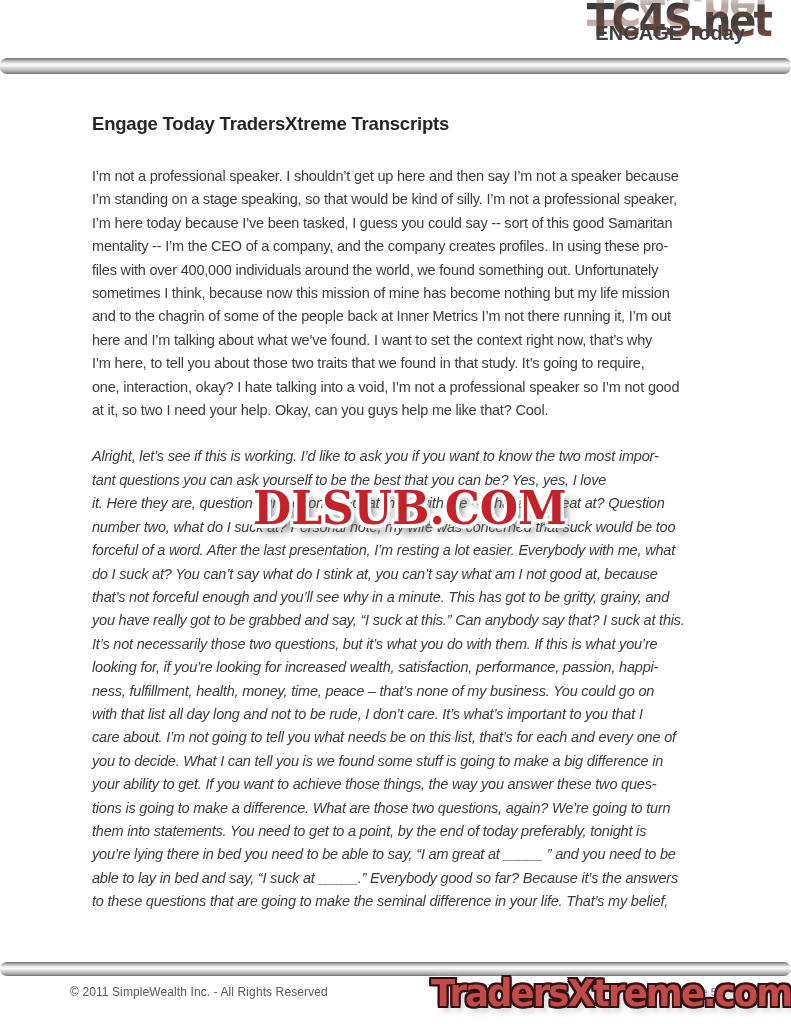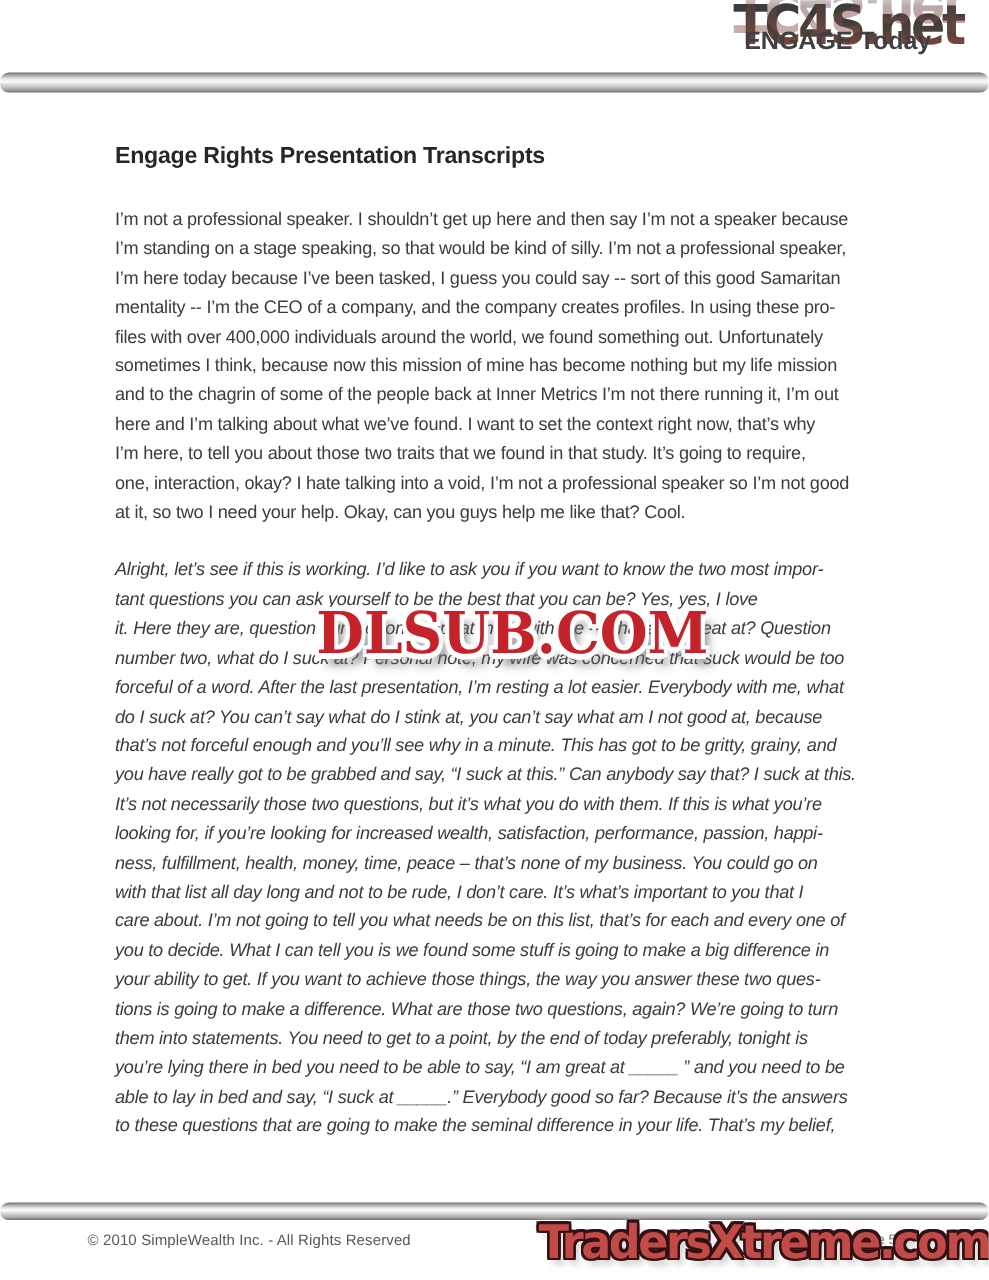--- a/index.html
+++ b/index.html
@@ -93,21 +93,21 @@
   <div class="engage-header">ENGAGE Today</div>
 
   <div class="wm-top">
     <div class="wm-top-main">TC4S.net</div>
     <div class="wm-top-reflect">TC4S.net</div>
   </div>
 
   <div class="bar bar-top"></div>
 
   <div class="content">
-    <h2 class="doc-subtitle">Engage Rights Presentation Transcripts</h2>
+    <h2 class="doc-subtitle">Engage Today TradersXtreme Transcripts</h2>
     <p class="para para-1">I’m not a professional speaker. I shouldn’t get up here and then say I’m not a speaker because
 I’m standing on a stage speaking, so that would be kind of silly. I’m not a professional speaker,
 I’m here today because I’ve been tasked, I guess you could say -- sort of this good Samaritan
 mentality -- I’m the CEO of a company, and the company creates profiles. In using these pro-
 files with over 400,000 individuals around the world, we found something out. Unfortunately
 sometimes I think, because now this mission of mine has become nothing but my life mission
 and to the chagrin of some of the people back at Inner Metrics I’m not there running it, I’m out
 here and I’m talking about what we’ve found. I want to set the context right now, that’s why
 I’m here, to tell you about those two traits that we found in that study. It’s going to require,
 one, interaction, okay? I hate talking into a void, I’m not a professional speaker so I’m not good
@@ -133,17 +133,17 @@
 able to lay in bed and say, “I suck at _____.” Everybody good so far? Because it’s the answers
 to these questions that are going to make the seminal difference in your life. That’s my belief,</p>
   </div>
 
   <div class="wm-mid">DLSUB.COM</div>
 
   <div class="bar bar-bottom"></div>
 
   <span class="page-label">Page 5</span>
 
-  <span class="copyright">© 2010 SimpleWealth Inc. - All Rights Reserved</span>
+  <span class="copyright">© 2011 SimpleWealth Inc. - All Rights Reserved</span>
 
   <div class="wm-bottom">TradersXtreme.com</div>
 
 </div>
 
 </body></html>

